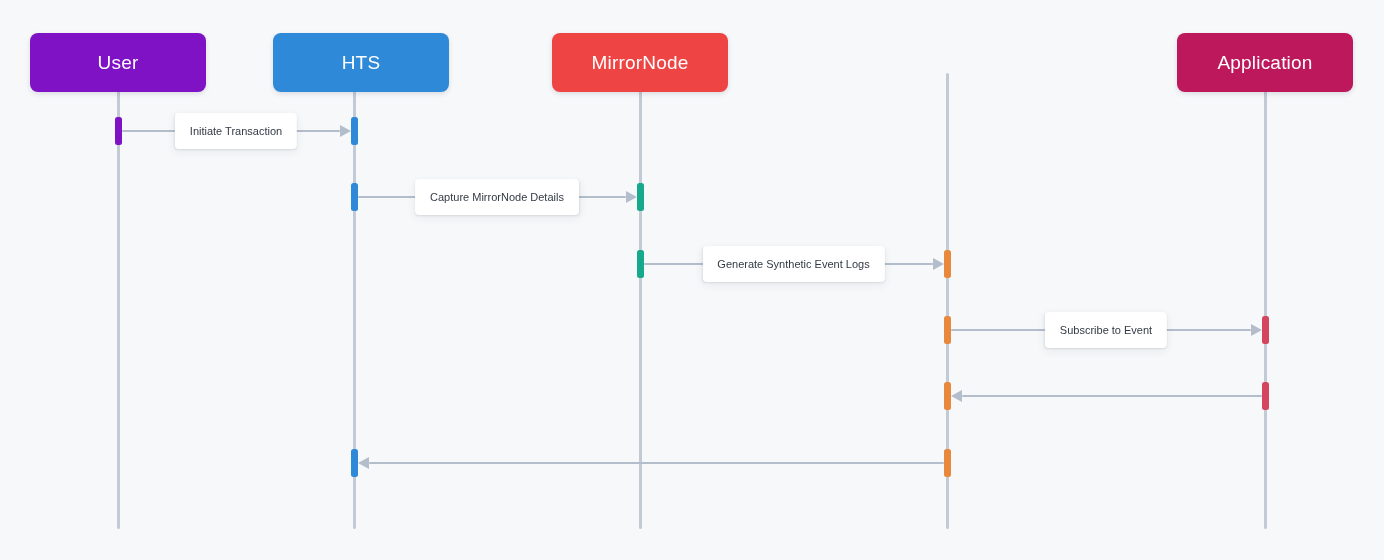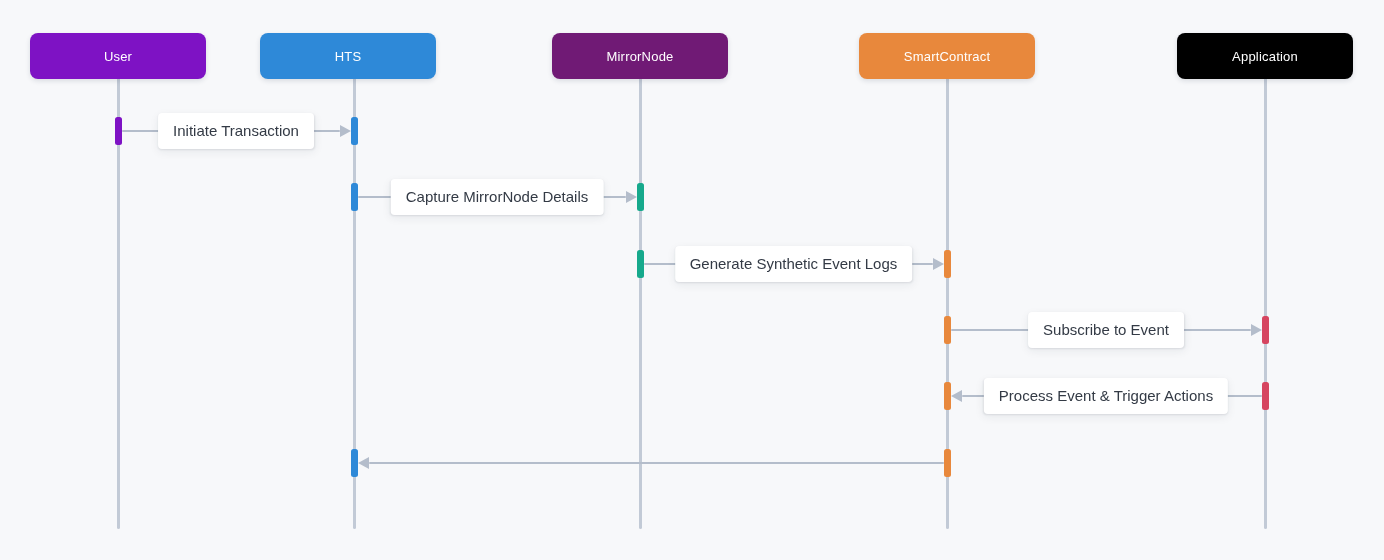--- a/index.html
+++ b/index.html
@@ -10,24 +10,24 @@
   }
   #canvas {
     position: relative;
     width: 1384px;
     height: 560px;
     background: #f7f8fa;
     overflow: hidden;
   }
   .actor-box {
     position: absolute;
-    height: 46px;
+    height: 59px;
     border-radius: 8px;
     color: #ffffff;
-    font-size: 13px;
+    font-size: 19px;
     font-weight: 500;
     letter-spacing: .2px;
     display: flex;
     align-items: center;
     justify-content: center;
     box-shadow: 0 2px 5px rgba(25, 39, 62, 0.13);
     z-index: 5;
   }
   .lifeline {
     position: absolute;
@@ -57,41 +57,40 @@
     z-index: 4;
   }
   .msg-label {
     position: absolute;
     height: 36px;
     line-height: 36px;
     padding: 0 15px;
     background: #ffffff;
     border-radius: 4px;
     color: #333a45;
-    font-size: 15px;
+    font-size: 11px;
     white-space: nowrap;
     box-shadow: 0 1px 2px rgba(27, 38, 59, 0.10), 0 3px 10px rgba(27, 38, 59, 0.07);
     z-index: 6;
     transform: translateX(-50%);
   }
 </style>
 </head>
 <body>
 
 <div id="canvas" style="background: rgb(247, 248, 250);">
     <div class="lifeline" style="left: 116.5px; top: 73px; height: 456px; background: rgb(194, 202, 214);"></div>
     <div class="actor-box" style="left: 30px; top: 33px; width: 176px; background: rgb(126, 18, 196);">User</div>
     <div class="lifeline" style="left: 352.5px; top: 73px; height: 456px; background: rgb(194, 202, 214);"></div>
-    <div class="actor-box" style="left: 260px; top: 33px; width: 176px; background: rgb(46, 137, 216);">HTS</div>
+    <div class="actor-box" style="left: 273px; top: 33px; width: 176px; background: rgb(46, 137, 216);">HTS</div>
     <div class="lifeline" style="left: 638.5px; top: 73px; height: 456px; background: rgb(194, 202, 214);"></div>
-    <div class="actor-box" style="left: 552px; top: 33px; width: 176px; background: #701a75;">MirrorNode</div>
+    <div class="actor-box" style="left: 552px; top: 33px; width: 176px; background: #ef4444;">MirrorNode</div>
     <div class="lifeline" style="left: 945.5px; top: 73px; height: 456px; background: rgb(194, 202, 214);"></div>
-    <div class="actor-box" style="left: 859px; top: 33px; width: 176px; background: rgb(232, 136, 60);">SmartContract</div>
     <div class="lifeline" style="left: 1263.5px; top: 73px; height: 456px; background: rgb(194, 202, 214);"></div>
-    <div class="actor-box" style="left: 1177px; top: 33px; width: 176px; background: #000000;">Application</div>
+    <div class="actor-box" style="left: 1177px; top: 33px; width: 176px; background: #be185d;">Application</div>
     <div class="msg-line" style="left: 121.5px; top: 129.75px; width: 218px; background: rgb(180, 189, 203);"></div>
     <div class="arrowhead" style="top: 125px; left: 339.5px; border-left: 11px solid rgb(180, 189, 203);"></div>
     <div class="activation-bar" style="left: 114.5px; top: 117px; background: rgb(126, 18, 196);"></div>
     <div class="activation-bar" style="left: 350.5px; top: 117px; background: rgb(46, 137, 216);"></div>
     <div class="msg-label" style="left: 236px; top: 113px;">Initiate Transaction</div>
     <div class="msg-line" style="left: 357.5px; top: 195.75px; width: 268px; background: rgb(180, 189, 203);"></div>
     <div class="arrowhead" style="top: 191px; left: 625.5px; border-left: 11px solid rgb(180, 189, 203);"></div>
     <div class="activation-bar" style="left: 350.5px; top: 183px; background: rgb(46, 137, 216);"></div>
     <div class="activation-bar" style="left: 636.5px; top: 183px; background: rgb(22, 169, 140);"></div>
     <div class="msg-label" style="left: 497px; top: 179px;">Capture MirrorNode Details</div>
@@ -102,18 +101,17 @@
     <div class="msg-label" style="left: 793.5px; top: 246px; text-align: center;">Generate Synthetic Event Logs</div>
     <div class="msg-line" style="left: 950.5px; top: 328.75px; width: 300px; background: rgb(180, 189, 203);"></div>
     <div class="arrowhead" style="top: 324px; left: 1250.5px; border-left: 11px solid rgb(180, 189, 203);"></div>
     <div class="activation-bar" style="left: 943.5px; top: 316px; background: rgb(232, 136, 60);"></div>
     <div class="activation-bar" style="left: 1261.5px; top: 316px; background: rgb(214, 69, 96);"></div>
     <div class="msg-label" style="left: 1106px; top: 312px;">Subscribe to Event</div>
     <div class="msg-line" style="left: 961.5px; top: 394.75px; width: 300px; background: rgb(180, 189, 203);"></div>
     <div class="arrowhead" style="top: 390px; left: 950.5px; border-right: 11px solid rgb(180, 189, 203);"></div>
     <div class="activation-bar" style="left: 1261.5px; top: 382px; background: rgb(214, 69, 96);"></div>
     <div class="activation-bar" style="left: 943.5px; top: 382px; background: rgb(232, 136, 60);"></div>
-    <div class="msg-label" style="left: 1106px; top: 378px;">Process Event &amp; Trigger Actions</div>
     <div class="msg-line" style="left: 368.5px; top: 461.75px; width: 575px; background: rgb(180, 189, 203);"></div>
     <div class="arrowhead" style="top: 457px; left: 357.5px; border-right: 11px solid rgb(180, 189, 203);"></div>
     <div class="activation-bar" style="left: 943.5px; top: 449px; background: rgb(232, 136, 60);"></div>
     <div class="activation-bar" style="left: 350.5px; top: 449px; background: rgb(46, 137, 216);"></div>
   </div>
 
 </body></html>

